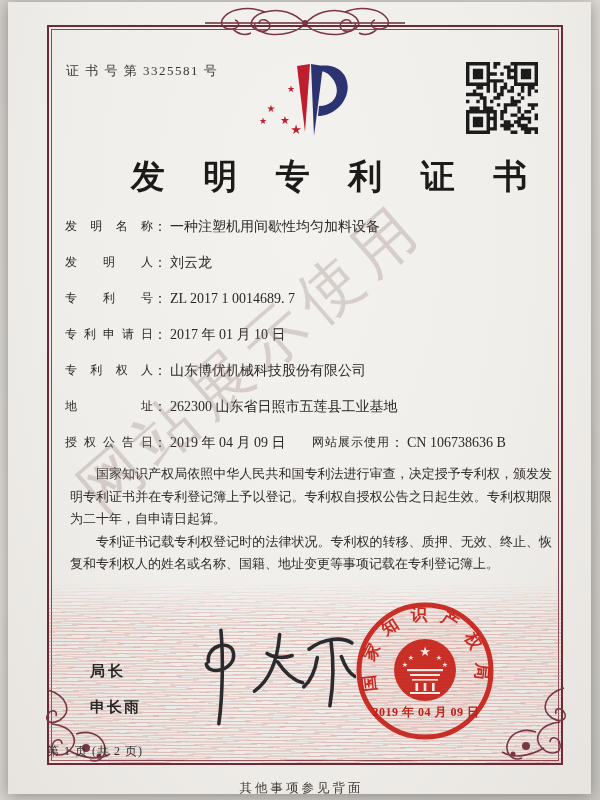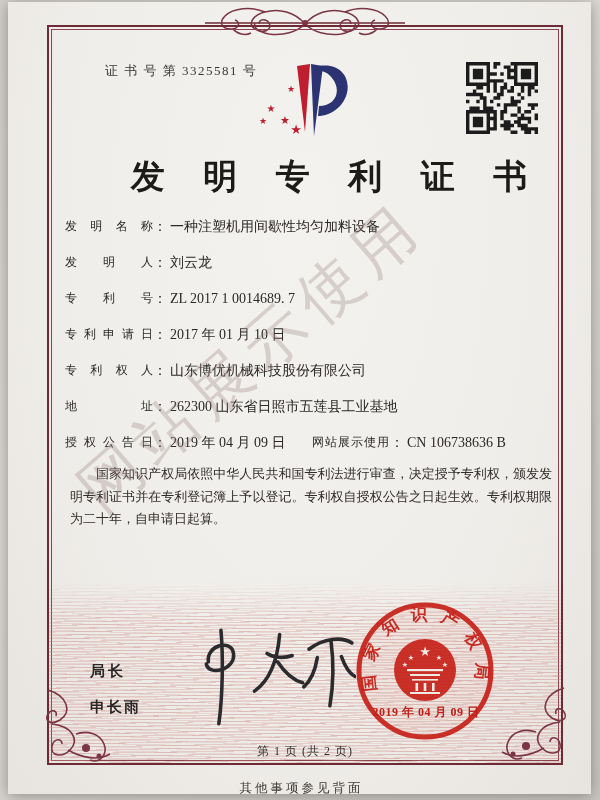--- a/index.html
+++ b/index.html
@@ -17,21 +17,21 @@
     position:absolute;left:39px;top:23px;width:516px;height:740px;
     border:2.4px solid #6e2a35;box-sizing:border-box;
   }
   .frame-inner{
     position:absolute;left:2px;top:2px;right:2px;bottom:2px;
     border:1px solid #8a4450;
   }
   .top-ornament{position:absolute;left:195px;top:0px;width:204px;height:44px;}
   .cert-no{
     position:absolute;left:58px;top:60px;font-size:13px;color:#3a3734;
-    letter-spacing:1.5px;white-space:nowrap;margin-left:39px;
+    letter-spacing:1.5px;white-space:nowrap;
   }
   .logo{position:absolute;left:236px;top:52px;width:108px;height:96px;}
   .qr{position:absolute;left:458px;top:60px;width:72px;height:72px;}
   .title{
     position:absolute;left:39px;top:152px;width:564px;text-align:center;
     font-size:34px;font-weight:bold;color:#1c1b1a;letter-spacing:15px;
     text-indent:15px;white-space:nowrap;
   }
   .fields{position:absolute;left:57px;top:216px;right:40px;}
   .field-row{white-space:nowrap;line-height:17px;margin-bottom:19px;font-size:14px;color:#2b2826;}
@@ -65,21 +65,21 @@
     color:#2a2725;letter-spacing:2px;font-family:"Liberation Sans",sans-serif;
   }
   .signature{position:absolute;left:168px;top:620px;width:180px;height:110px;}
   .seal{position:absolute;left:344px;top:596px;width:146px;height:146px;}
   .seal-date{
     position:absolute;left:352px;top:702px;width:132px;text-align:center;
     font-size:12px;font-weight:bold;color:#bf211a;letter-spacing:.5px;
     white-space:nowrap;z-index:8;
   }
   .page-info{
-    position:absolute;left:39px;top:741px;width:516px;text-align:center;
+    position:absolute;left:39px;top:741px;width:516px;text-align:left;
     font-size:12px;color:#33302d;letter-spacing:1px;
   }
   .back-note{
     position:absolute;left:0;top:778px;width:587px;text-align:center;
     font-size:12.5px;color:#3c3936;letter-spacing:3px;
   }
   .corner{position:absolute;width:72px;height:82px;}
   .corner-left{left:34px;top:684px;}
   .corner-right{left:490px;top:682px;transform:scaleX(-1);}
   .watermark{
@@ -161,20 +161,21 @@
       <span class="f-label">地址</span><span class="f-colon">：</span><span class="f-value">262300 山东省日照市五莲县工业基地</span>
     </div>
     <div class="field-row">
       <span><span class="f-label">授权公告日</span><span class="f-colon">：</span><span class="f-value">2019 年 04 月 09 日</span></span>
       <span class="f-group2"><span class="f-label">网站展示使用</span><span class="f-colon">：</span><span class="f-value">CN 106738636 B</span></span>
     </div>
   </div>
 
   <div class="paras z-content">
     <p>国家知识产权局依照中华人民共和国专利法进行审查，决定授予专利权，颁发发明专利证书并在专利登记簿上予以登记。专利权自授权公告之日起生效。专利权期限为二十年，自申请日起算。</p>
+    <p>专利证书记载专利权登记时的法律状况。专利权的转移、质押、无效、终止、恢复和专利权人的姓名或名称、国籍、地址变更等事项记载在专利登记簿上。</p>
   </div>
 
   <div class="signer-title z-content">局长</div>
   <div class="signer-name z-content">申长雨</div>
 
   <div class="signature z-content">
     <svg viewBox="0 0 170 105" width="180" height="110">
       <g stroke="#2b2b2e" fill="none" stroke-width="3.4" stroke-linecap="round" stroke-linejoin="round">
         <path d="M30,38 C28,22 52,16 54,30 C56,46 30,52 28,40"></path>
         <path d="M42,8 C44,30 44,68 40,97"></path>

